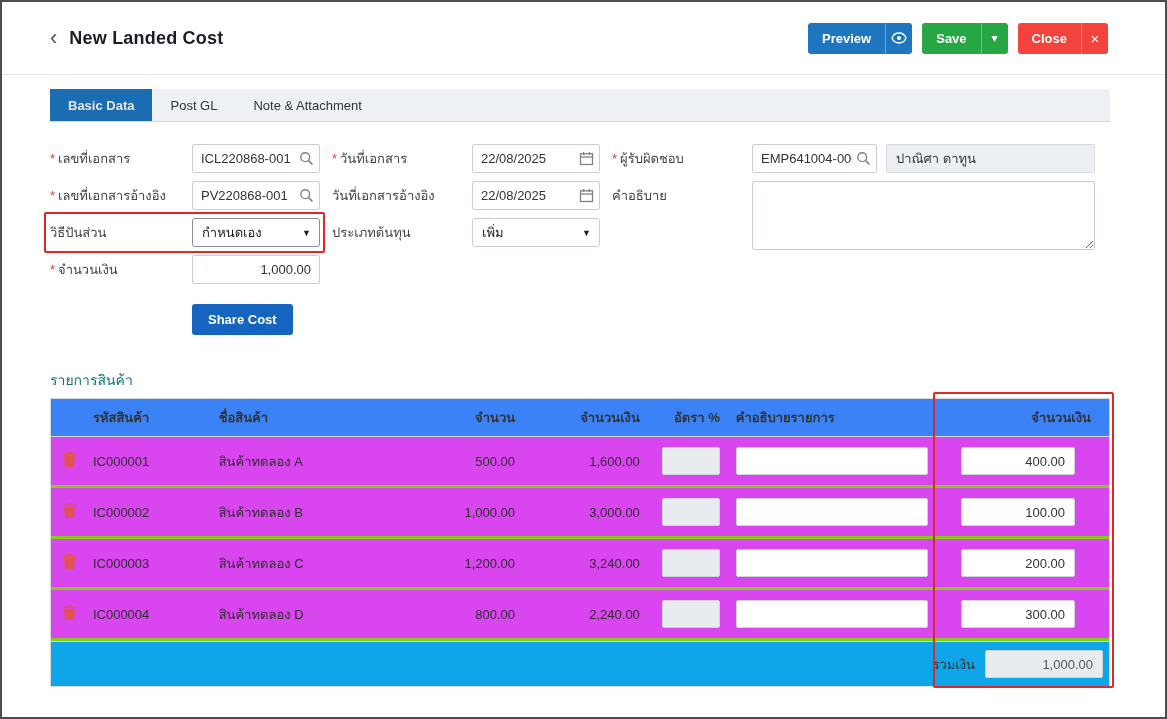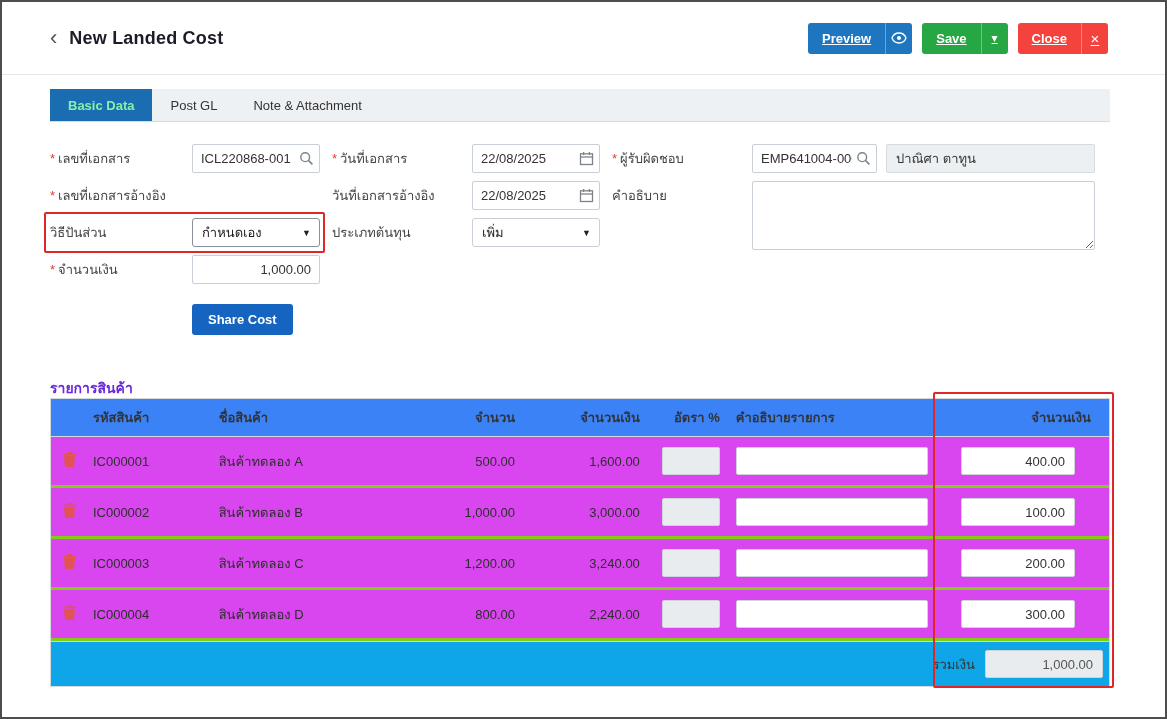--- a/index.html
+++ b/index.html
@@ -5,49 +5,49 @@
   * { margin:0; padding:0; box-sizing:border-box; font-family:"Liberation Sans","DejaVu Sans",sans-serif; }
   html,body { background:#ffffff; }
   .app { position:relative; width:1167px; height:719px; background:#fff; border:2px solid #4d4d4d; overflow:hidden; }
 
   
   .topbar { position:absolute; left:0; top:0; width:100%; height:73px; background:#fff; border-bottom:1px solid #e3e6ea; display:flex; align-items:center; justify-content:space-between; padding:0 57px 0 48px; }
   .title-group { display:flex; align-items:center; gap:12px; }
   .back-ic { font-size:22px; color:#555; line-height:1; cursor:pointer; }
   .page-title { font-size:18px; font-weight:700; color:#1c1c28; letter-spacing:.2px; }
   .btns { display:flex; gap:10px; }
-  .btn { display:flex; align-items:stretch; height:31px; border-radius:3px; overflow:hidden; color:#fff; font-size:13px; cursor:pointer;text-decoration:underline; }
+  .btn { display:flex; align-items:stretch; height:31px; border-radius:3px; overflow:hidden; color:#fff; font-size:13px; cursor:pointer; }
   .btn .main { display:flex; align-items:center; padding:0 14px; font-weight:600; }
   .btn .seg { display:flex; align-items:center; justify-content:center; width:27px; border-left:1px solid rgba(255,255,255,.35); }
   .btn-preview { background:#1e76c1; }
   .btn-save { background:#27a744; }
   .btn-close { background:#f4433c; }
   .seg-glyph { font-size:12px; line-height:1; }
 
   
   .tabbar { position:absolute; left:48px; top:87px; width:1060px; height:33px; background:#eef1f4; display:flex; border-bottom:1px solid #d6dce1; }
   .tab { display:flex; align-items:center; padding:0 18px; font-size:13px; color:#333; cursor:pointer; }
-  .tab.active { background:#1b6db1; color:#86efac; font-weight:600; }
+  .tab.active { background:#1b6db1; color:#e5e5e5; font-weight:600; }
 
   
   .flabel { position:absolute; font-size:13px; color:#444; line-height:29px; white-space:nowrap; }
   .req { color:#e53935; margin-right:3px; }
   .inwrap { position:absolute; height:29px; }
   .inwrap input { width:100%; height:29px; border:1px solid #c9cfd6; border-radius:2px; font-size:13px; color:#333; padding:0 24px 0 8px; background:#fff; }
   .inwrap input.noicon { padding-right:8px; }
   .inwrap input.num { text-align:right; }
   .inwrap .field-ic { position:absolute; right:6px; top:7px; width:15px; height:15px; pointer-events:auto; cursor:pointer; }
   .greybox { position:absolute; height:29px; background:#edf0f2; border:1px solid #d6dbe0; border-radius:2px; font-size:13px; color:#333; line-height:27px; padding:0 9px; }
   .textarea { position:absolute; border:1px solid #c9cfd6; border-radius:2px; background:#fff; }
   .sel { position:absolute; height:29px; border:1px solid #8a9097; border-radius:3px; background:#fff; display:flex; align-items:center; justify-content:space-between; padding:0 8px 0 9px; font-size:13px; color:#222; font-weight:400; cursor:pointer; }
   .sel .caret { font-size:9px; color:#222; }
   .btn-share { position:absolute; left:190px; top:302px; height:31px; padding:0 16px; background:#1565c0; color:#fff; border:none; border-radius:3px; font-size:13px; font-weight:600; cursor:pointer; }
 
   
-  .tbl-title { position:absolute; left:48px; top:375px; font-size:14px; font-weight:700; color:#6d28d9; }
+  .tbl-title { position:absolute; left:48px; top:367px; font-size:14px; font-weight:400; color:#0f766e; }
   .tbl { position:absolute; left:48px; top:396px; width:1060px; border:1px solid #d4d9de; font-size:13px; color:#2e2e2e; }
   .tr { display:flex; align-items:center; }
   .thead { height:38px; background:#3b82f6; border-bottom:1px solid #d4d9de; font-weight:600; color:#333; }
   .tbody-row { height:51px; background:#d946ef; border-bottom:3px solid #84cc16; }
   .tfoot { height:45px; background:#0ea5e9; border-top:1px solid #cfd5da; display:flex; align-items:center; justify-content:flex-end; padding-right:6px; gap:10px; }
   .c0 { width:38px; display:flex; justify-content:center; }
   .c1 { width:130px; padding-left:4px; }
   .c2 { width:212px; }
   .c3 { width:95px; text-align:right; padding-right:10px; }
   .c4 { width:125px; text-align:right; padding-right:10px; }
@@ -147,20 +147,27 @@
     <svg class="field-ic" viewBox="0 0 15 15">
         <circle cx="6.2" cy="6.2" r="4.4" fill="none" stroke="#7d838a" stroke-width="1.4"></circle>
         <line x1="9.6" y1="9.6" x2="13.4" y2="13.4" stroke="#7d838a" stroke-width="1.6"></line>
       </svg>
   </div>
   <div class="greybox" style="left:884px; top:142px; width:209px;">ปาณิศา ตาทูน</div>
 
   <div class="flabel" style="left:48px; top:179px;">
     <span class="req">*</span><span>เลขที่เอกสารอ้างอิง</span>
   </div>
+  <div class="inwrap" style="left:190px; top:179px; width:128px;">
+    <input value="PV220868-001" style="">
+    <svg class="field-ic" viewBox="0 0 15 15">
+        <circle cx="6.2" cy="6.2" r="4.4" fill="none" stroke="#7d838a" stroke-width="1.4"></circle>
+        <line x1="9.6" y1="9.6" x2="13.4" y2="13.4" stroke="#7d838a" stroke-width="1.6"></line>
+      </svg>
+  </div>
 
   <div class="flabel" style="left:330px; top:179px;">
     <span>วันที่เอกสารอ้างอิง</span>
   </div>
   <div class="inwrap" style="left:470px; top:179px; width:128px;">
     <input value="22/08/2025" style="">
     <svg class="field-ic" viewBox="0 0 15 15">
         <rect x="1.5" y="2.8" width="12" height="10.7" fill="none" stroke="#7d838a" stroke-width="1.3"></rect>
         <line x1="1.5" y1="6" x2="13.5" y2="6" stroke="#7d838a" stroke-width="1.3"></line>
         <line x1="4.6" y1="1" x2="4.6" y2="4" stroke="#7d838a" stroke-width="1.3"></line>

